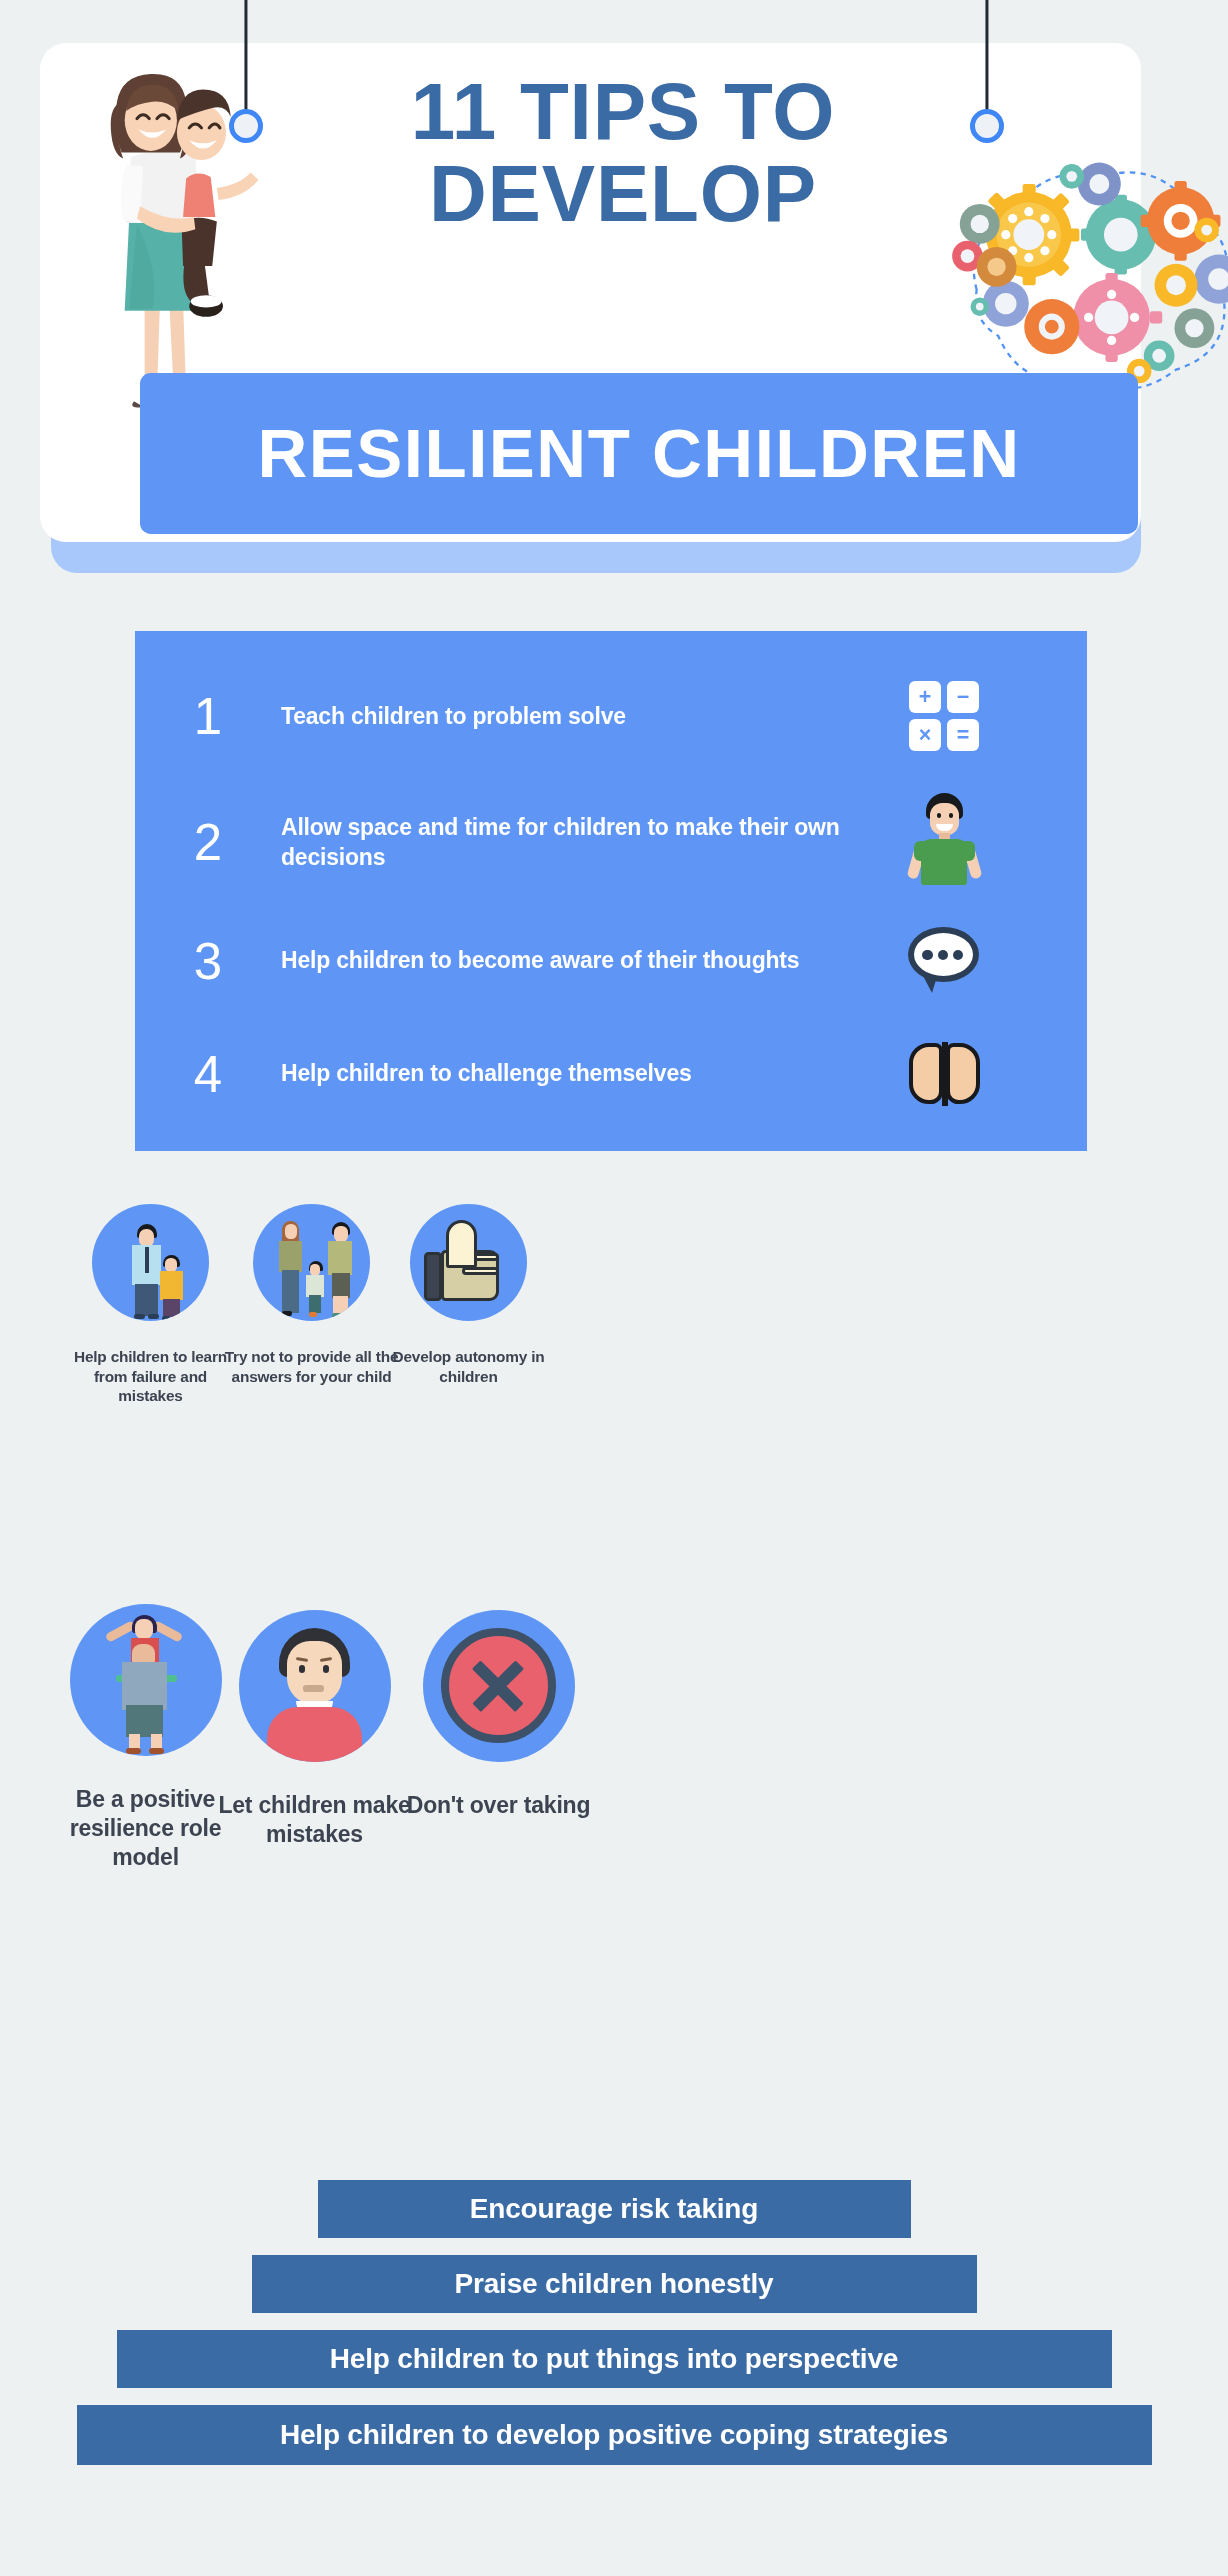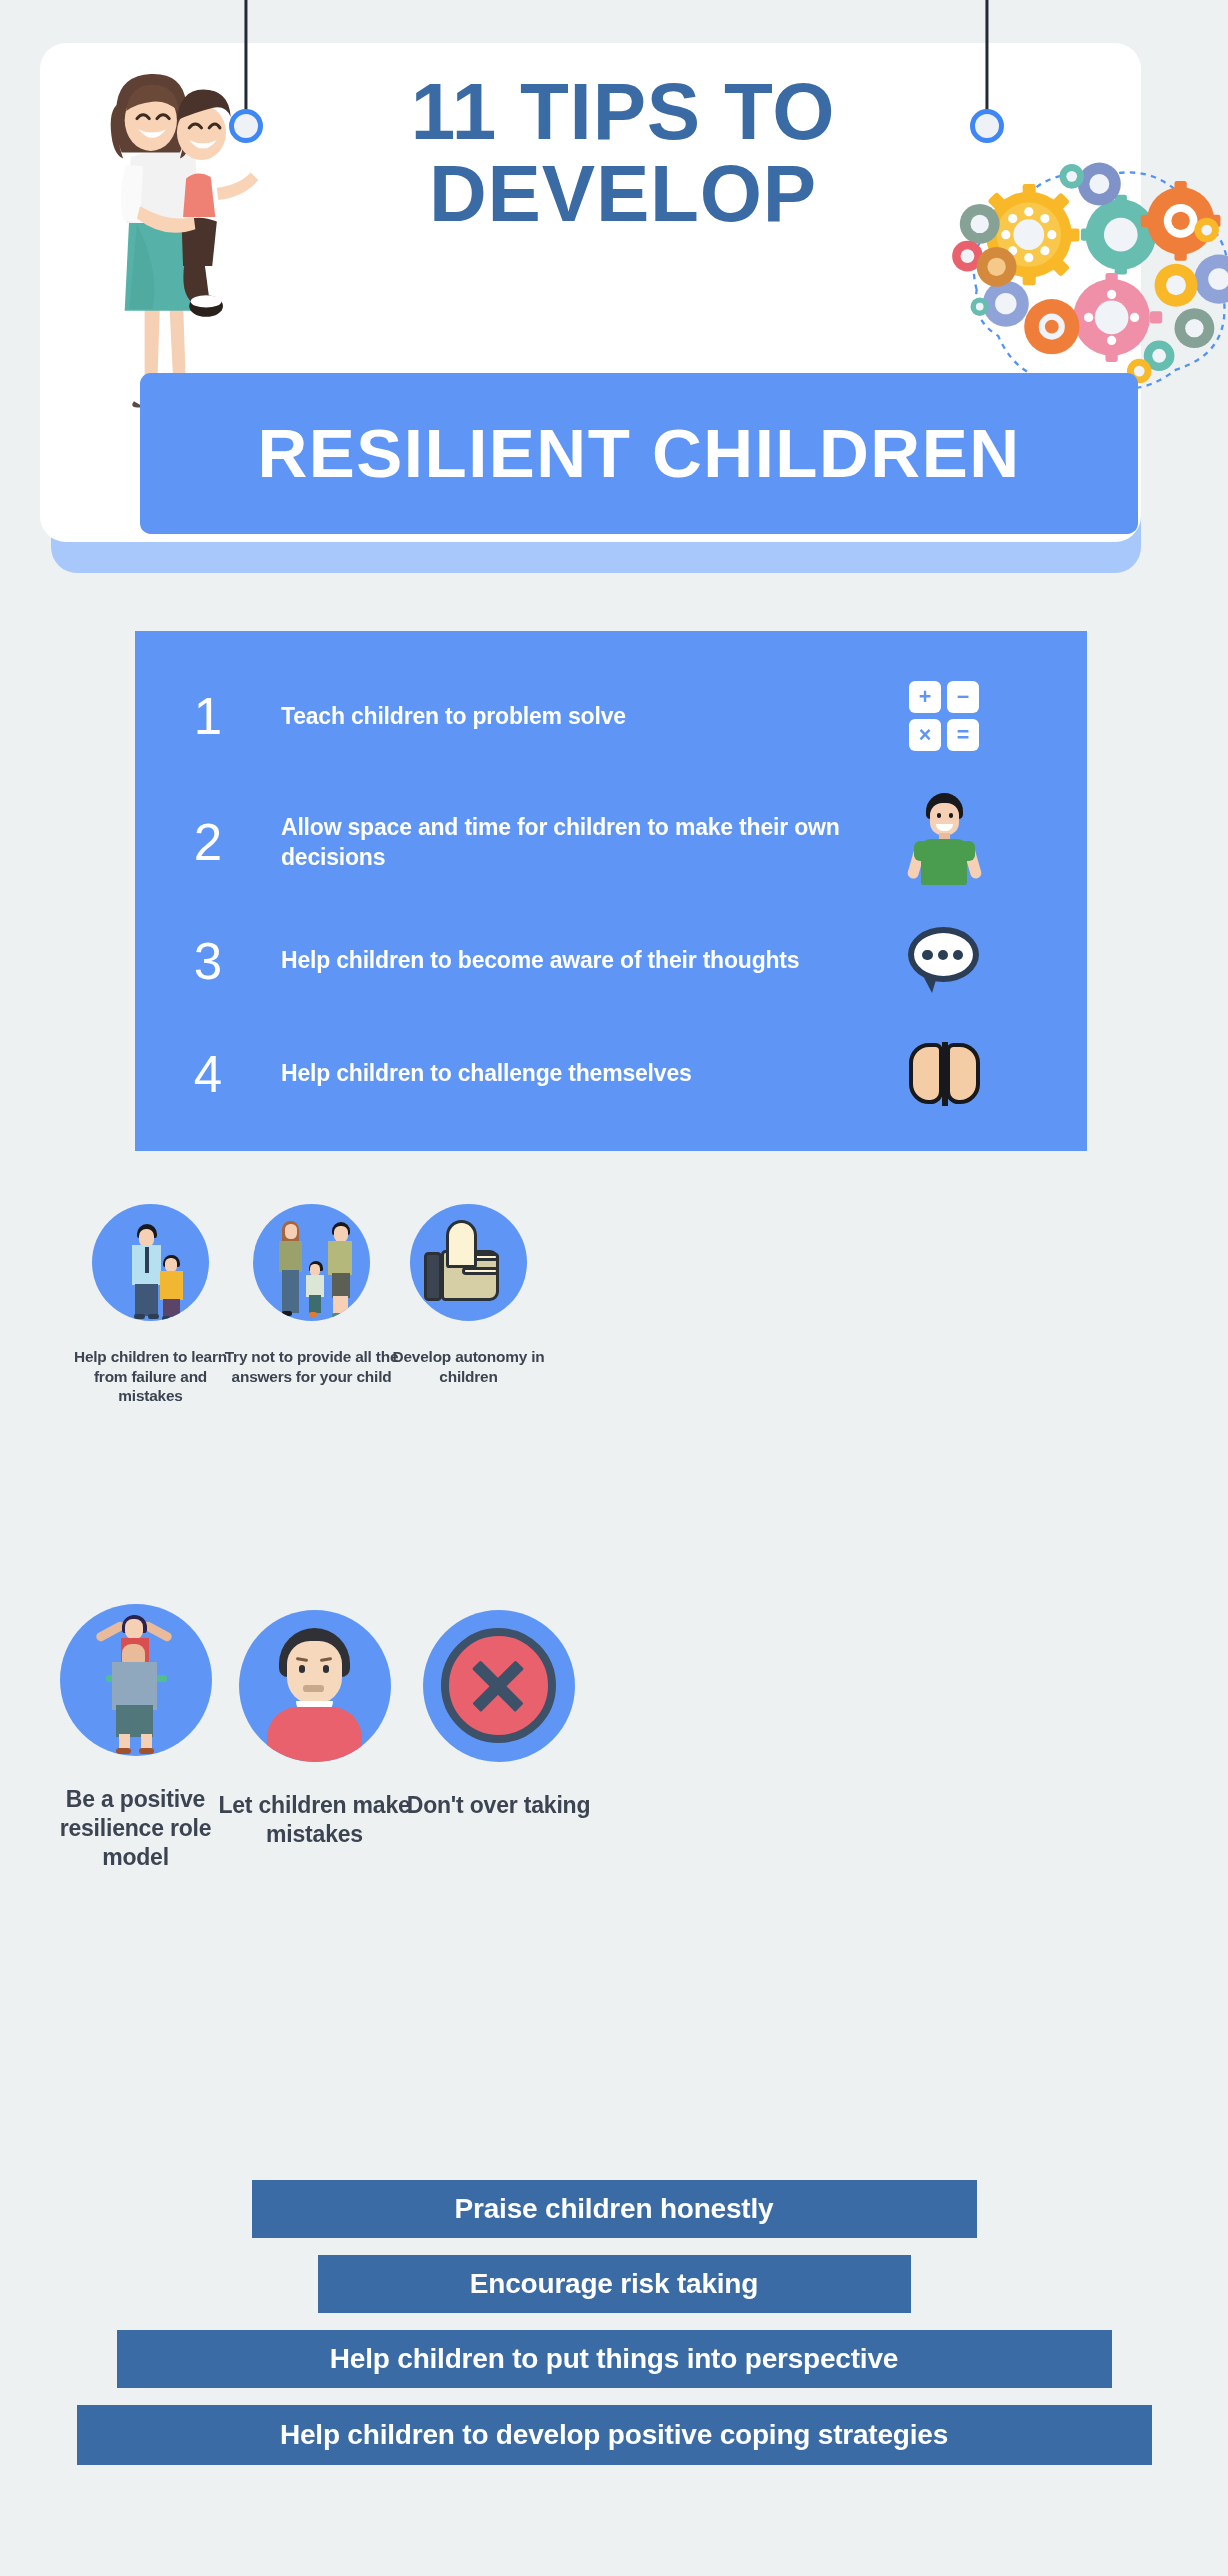--- a/index.html
+++ b/index.html
@@ -205,21 +205,21 @@
     line-height: 1.28;
     letter-spacing: -0.2px;
   }
   .circle-caption.lg { font-size: 23px; margin-top: 29px; line-height: 1.25; }
 
   
   #circle-1 { left: 62px;  top: 0; width: 177px; }
   #circle-2 { left: 223px; top: 0; width: 177px; }
   #circle-3 { left: 380px; top: 0; width: 177px; text-align: center; }
   
-  #circle-4 { left: 28px;  top: 0; width: 215px; }
+  #circle-4 { left: 38px;  top: 0; width: 215px; }
   #circle-5 { left: 207px; top: 6.1px; width: 215px; }
   #circle-6 { left: 391px; top: 6.1px; width: 215px; }
 
   
   .fig { position: absolute; }
 
   
   .manboy .m-hair { left: 24.6px; top: 17px; width: 20px; height: 14px; background: #17191c; border-radius: 10px 10px 2.3px 2.3px; position:absolute;}
   .manboy .m-head { left: 27px; top: 21.5px; width: 15.4px; height: 18.4px; background: #f6d0b4; border-radius: 7px; position:absolute;}
   .manboy .m-shirt{ left: 20px; top: 38px; width: 29px; height: 40px; background: #b6e0f0; position:absolute;}
@@ -683,18 +683,18 @@
           <span class="bar a"></span>
           <span class="bar b"></span>
         </div>
     </div>
     <div class="circle-caption lg">Don't over taking</div>
   </div>
 
 </div>
 
 <div class="bars">
+  <div class="bar" id="bar-1">Encourage risk taking</div>
   <div class="bar" id="bar-2">Praise children honestly</div>
-  <div class="bar" id="bar-1">Encourage risk taking</div>
   <div class="bar" id="bar-3">Help children to put things into perspective</div>
   <div class="bar" id="bar-4">Help children to develop positive coping strategies</div>
 </div>
 
 
 </body></html>

